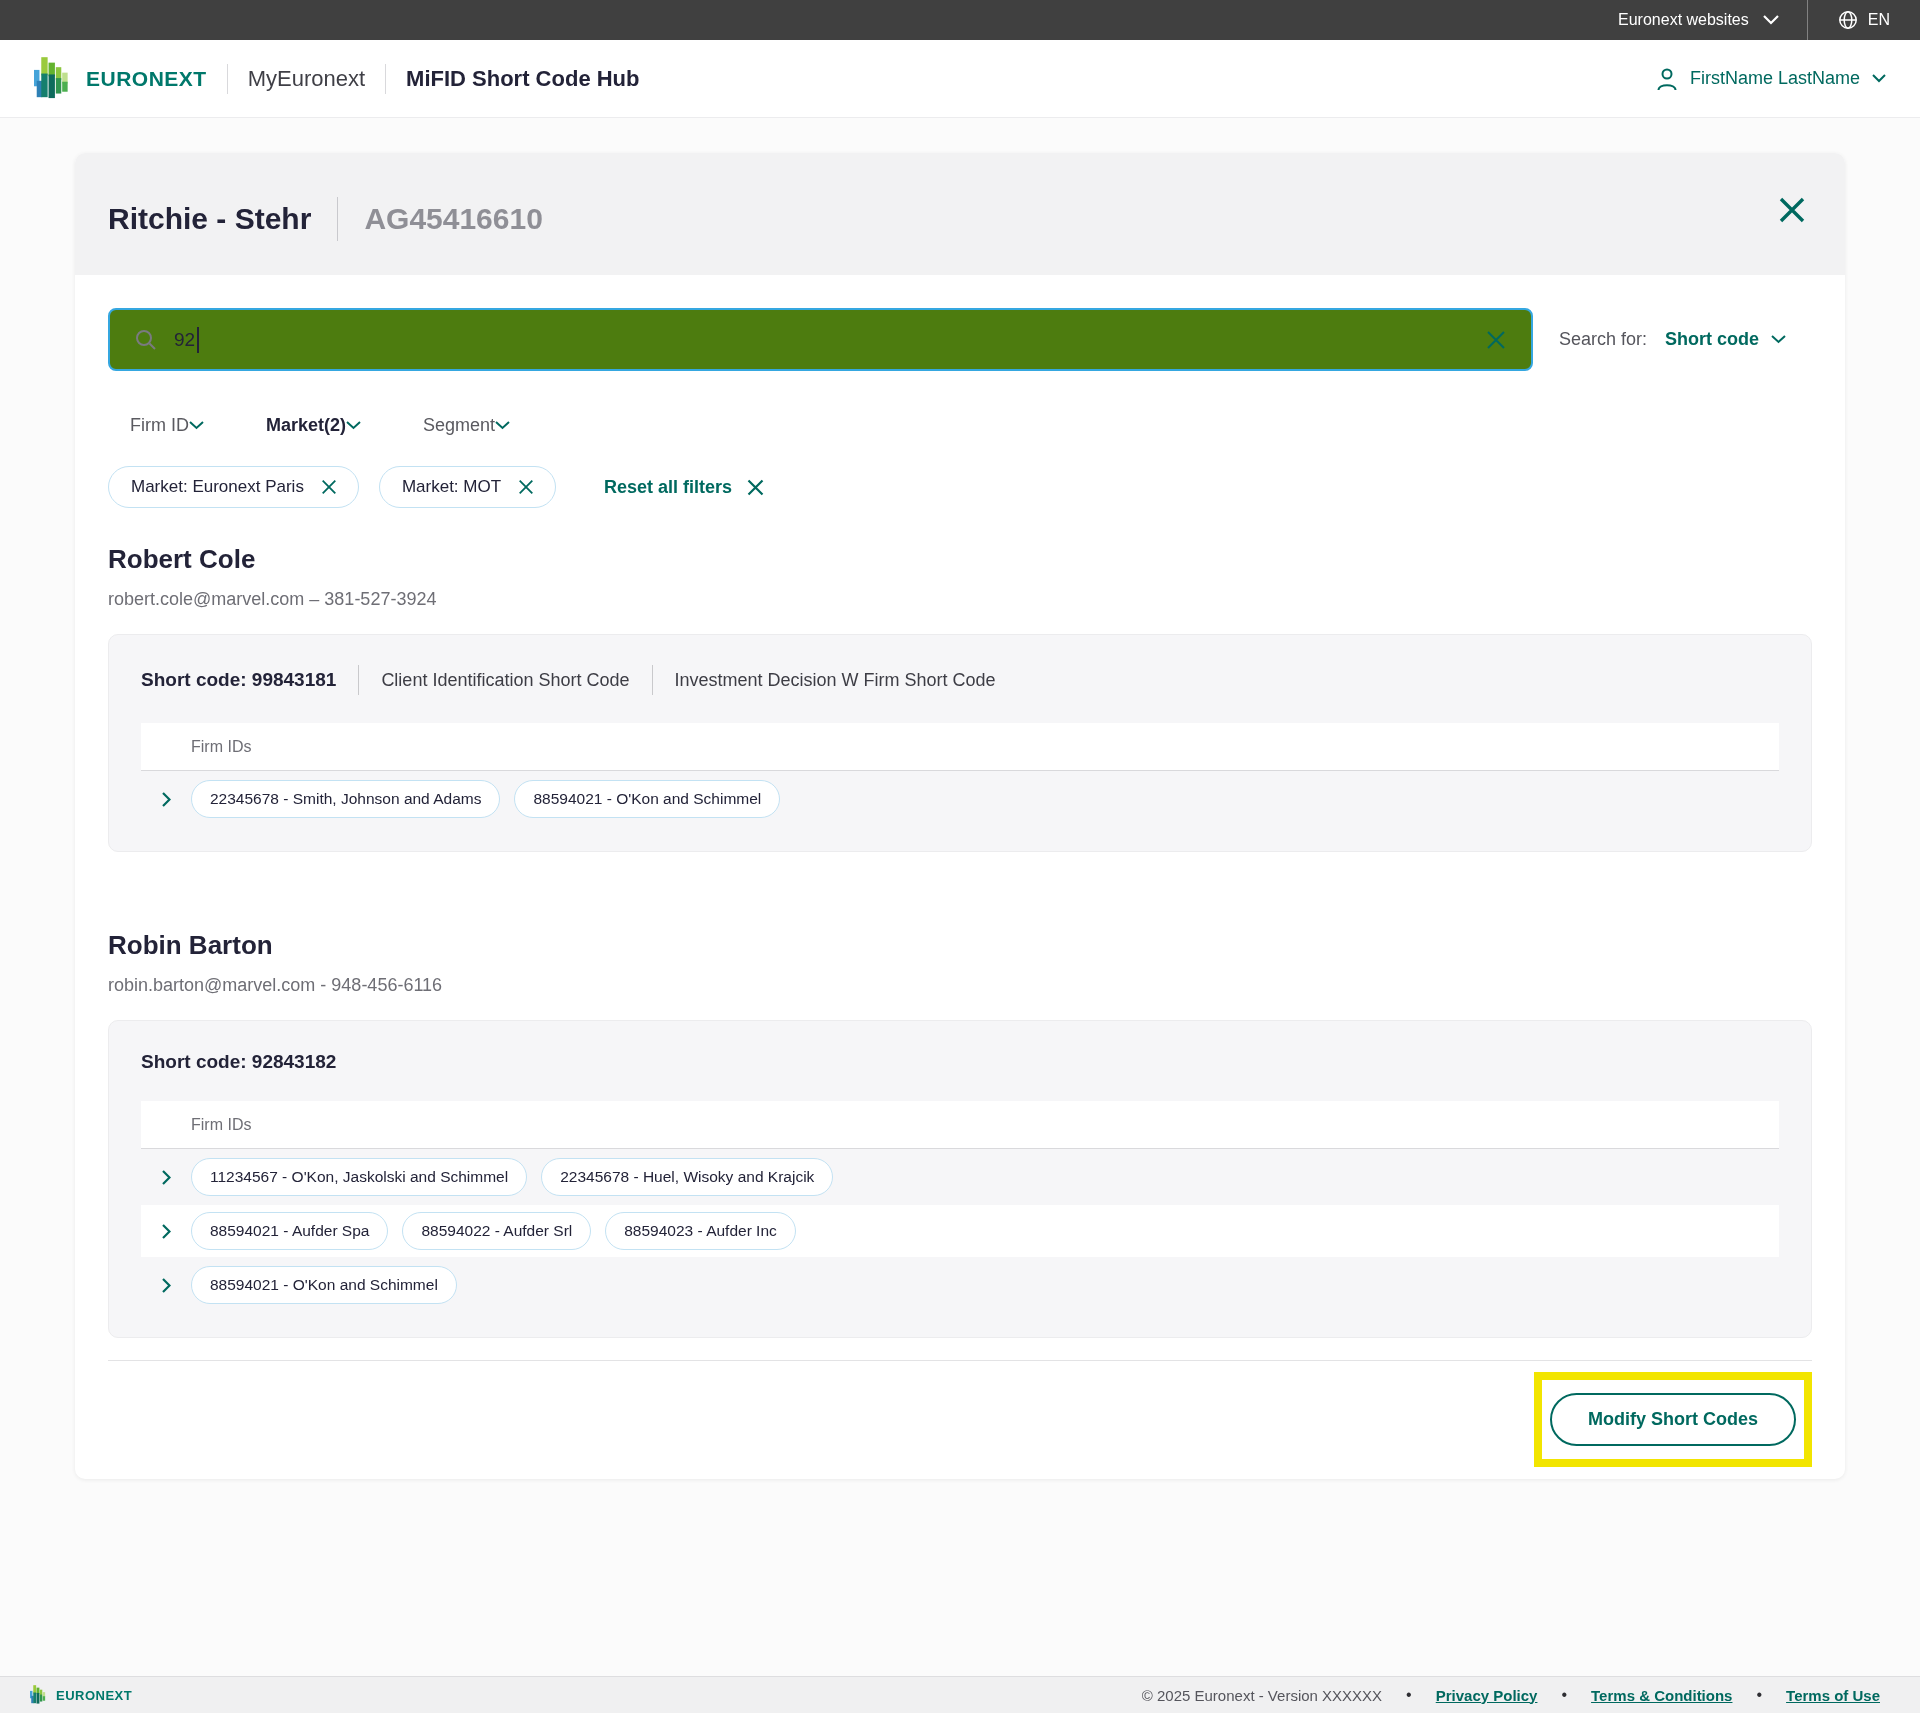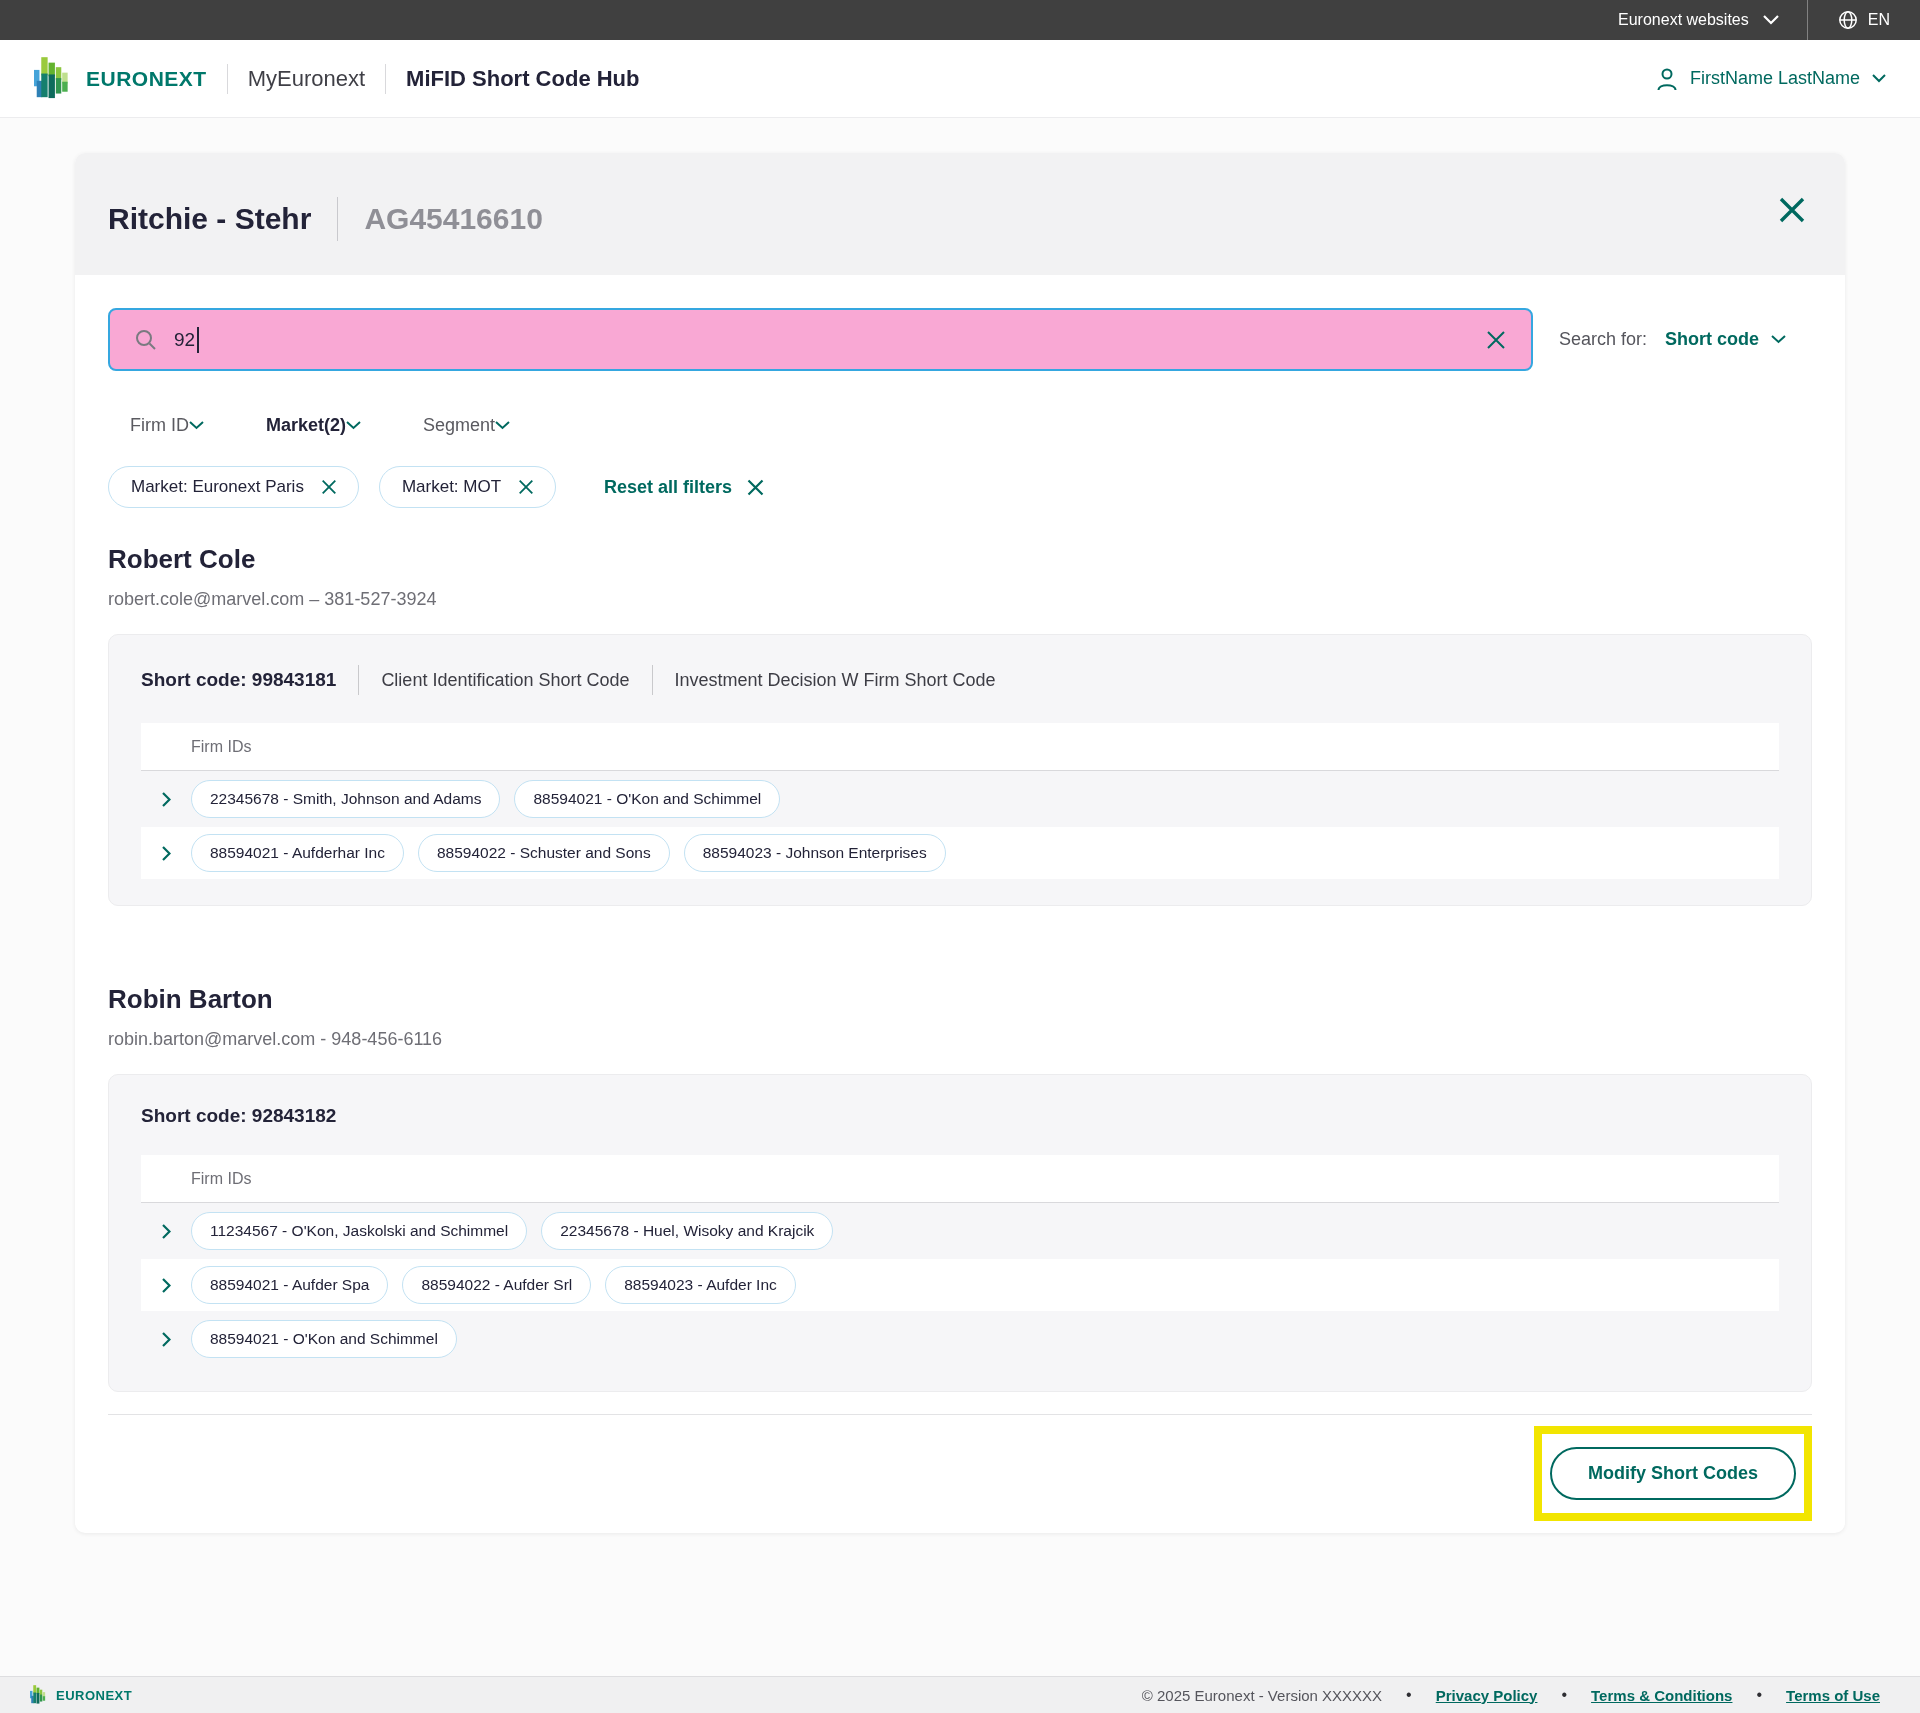--- a/index.html
+++ b/index.html
@@ -51,21 +51,21 @@
   .close-btn { position:absolute; right:38px; top:42px; cursor:pointer; line-height:0; }
   .tags-row { display:flex; gap:16px; margin-top:26px; }
   .tag {
     background:#fff; border:1px solid #c3e2f3; border-radius:26px;
     padding:12px 24px; font-size:17px; color:#232338;
   }
   .card-body { padding:33px 33px 12px 33px; }
   
   .search-row { display:flex; align-items:center; }
   .search-box {
-    width:1425px; height:63px; background:#f9a8d4;
+    width:1425px; height:63px; background:#4d7c0f;
     border:2px solid #35a7e0; border-radius:8px;
     display:flex; align-items:center; padding:0 24px; gap:16px;
   }
   .search-value { font-size:19px; color:#232338; display:flex; align-items:center; }
   .caret { display:inline-block; width:1.5px; height:26px; background:#232338; margin-left:2px; }
   .search-spacer { flex:1; }
   .clear-btn { cursor:pointer; line-height:0; }
   .search-for { display:flex; align-items:center; margin-left:26px; gap:18px; }
   .sf-label { font-size:18px; color:#55555c; }
   .sf-value { font-size:18px; font-weight:bold; color:#00695F; display:flex; align-items:center; gap:12px; cursor:pointer; }
@@ -322,32 +322,20 @@
                 <div class="frow">
                   <button class="frow-chevron">
                     <span>
                       <svg width="9" height="15" viewBox="0 0 9 15">
                         <path d="M1 1 L7.5 7.5 L1 14" fill="none" stroke="#00695F" stroke-width="2.2"></path>
                       </svg>
                     </span>
                   </button>
                   <span class="fchip">22345678 - Smith, Johnson and Adams</span>
                   <span class="fchip">88594021 - O'Kon and Schimmel</span>
-                </div>
-                <div class="frow even">
-                  <button class="frow-chevron">
-                    <span>
-                      <svg width="9" height="15" viewBox="0 0 9 15">
-                        <path d="M1 1 L7.5 7.5 L1 14" fill="none" stroke="#00695F" stroke-width="2.2"></path>
-                      </svg>
-                    </span>
-                  </button>
-                  <span class="fchip">88594021 - Aufderhar Inc</span>
-                  <span class="fchip">88594022 - Schuster and Sons</span>
-                  <span class="fchip">88594023 - Johnson Enterprises</span>
                 </div>
               </div>
             </div>
           </section>
           <section class="person-section">
             <h2 class="person-name">Robin Barton</h2>
             <div class="person-contact">robin.barton@marvel.com - 948-456-6116</div>
             <div class="rcard">
               <div class="codeline">
                 <span class="sc-label">Short code: 92843182</span>

